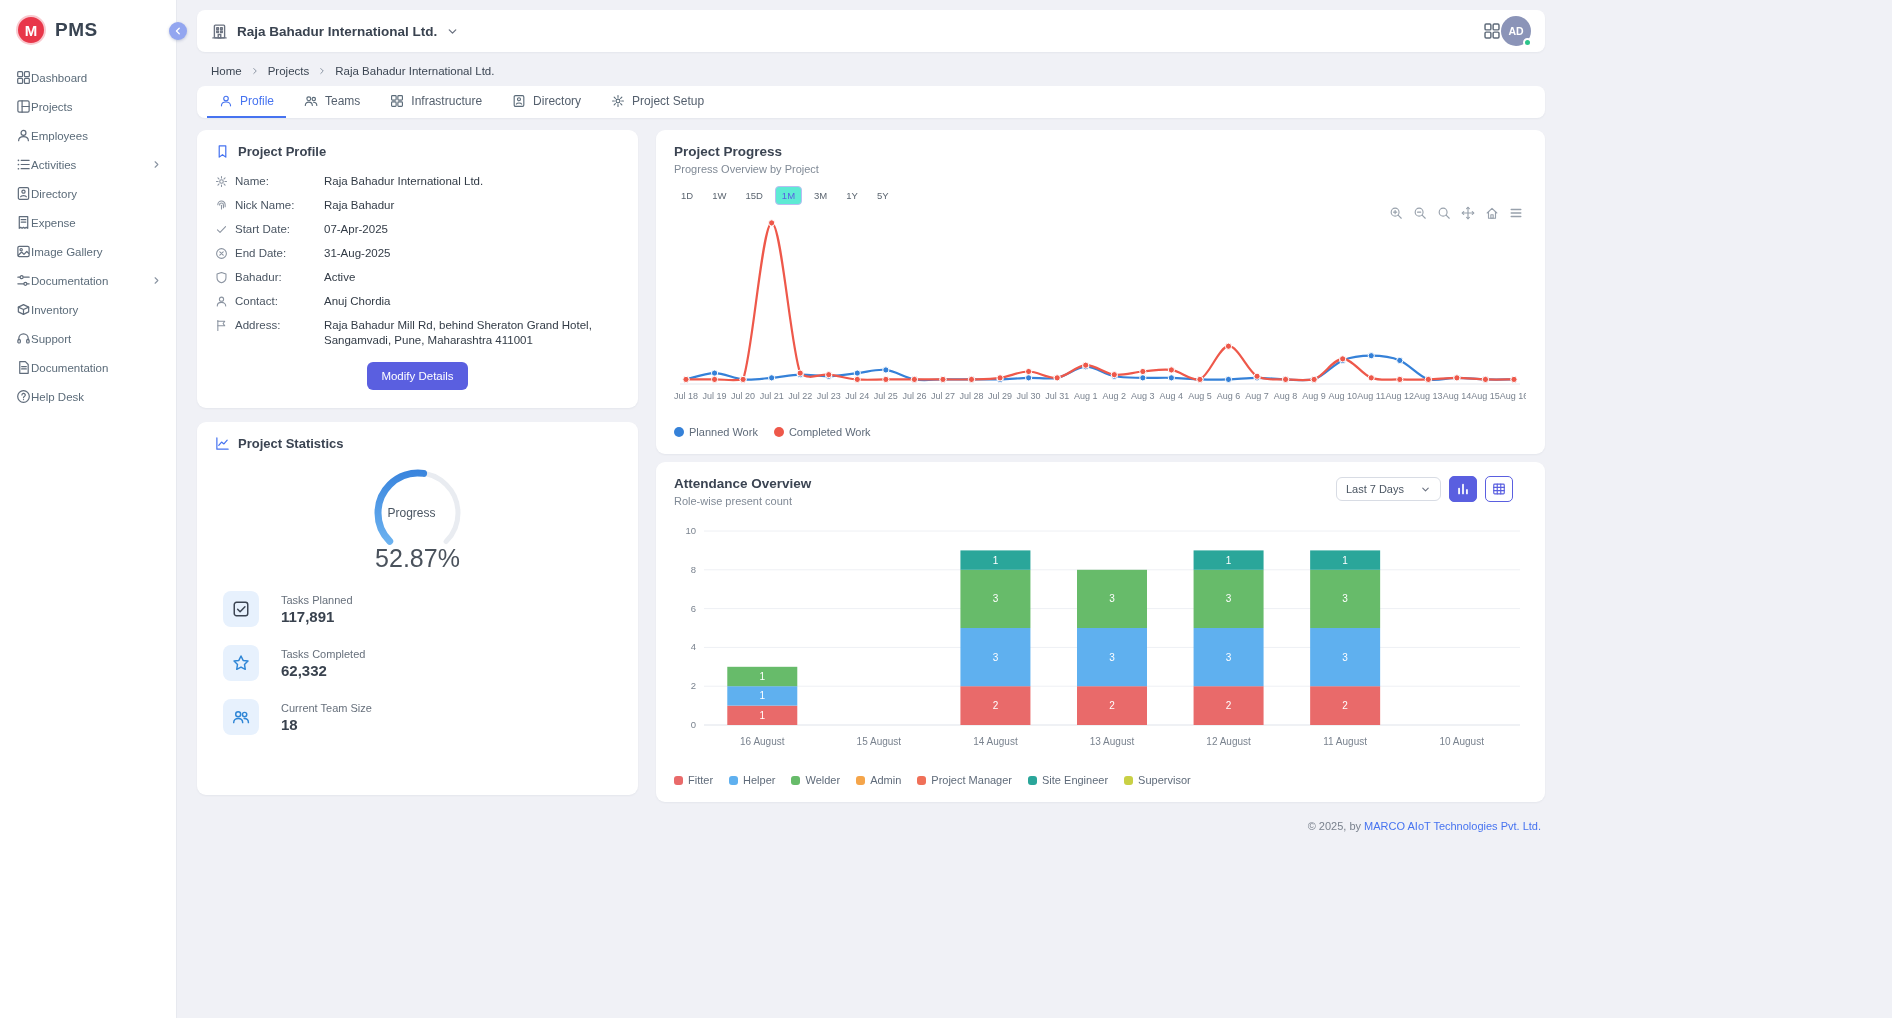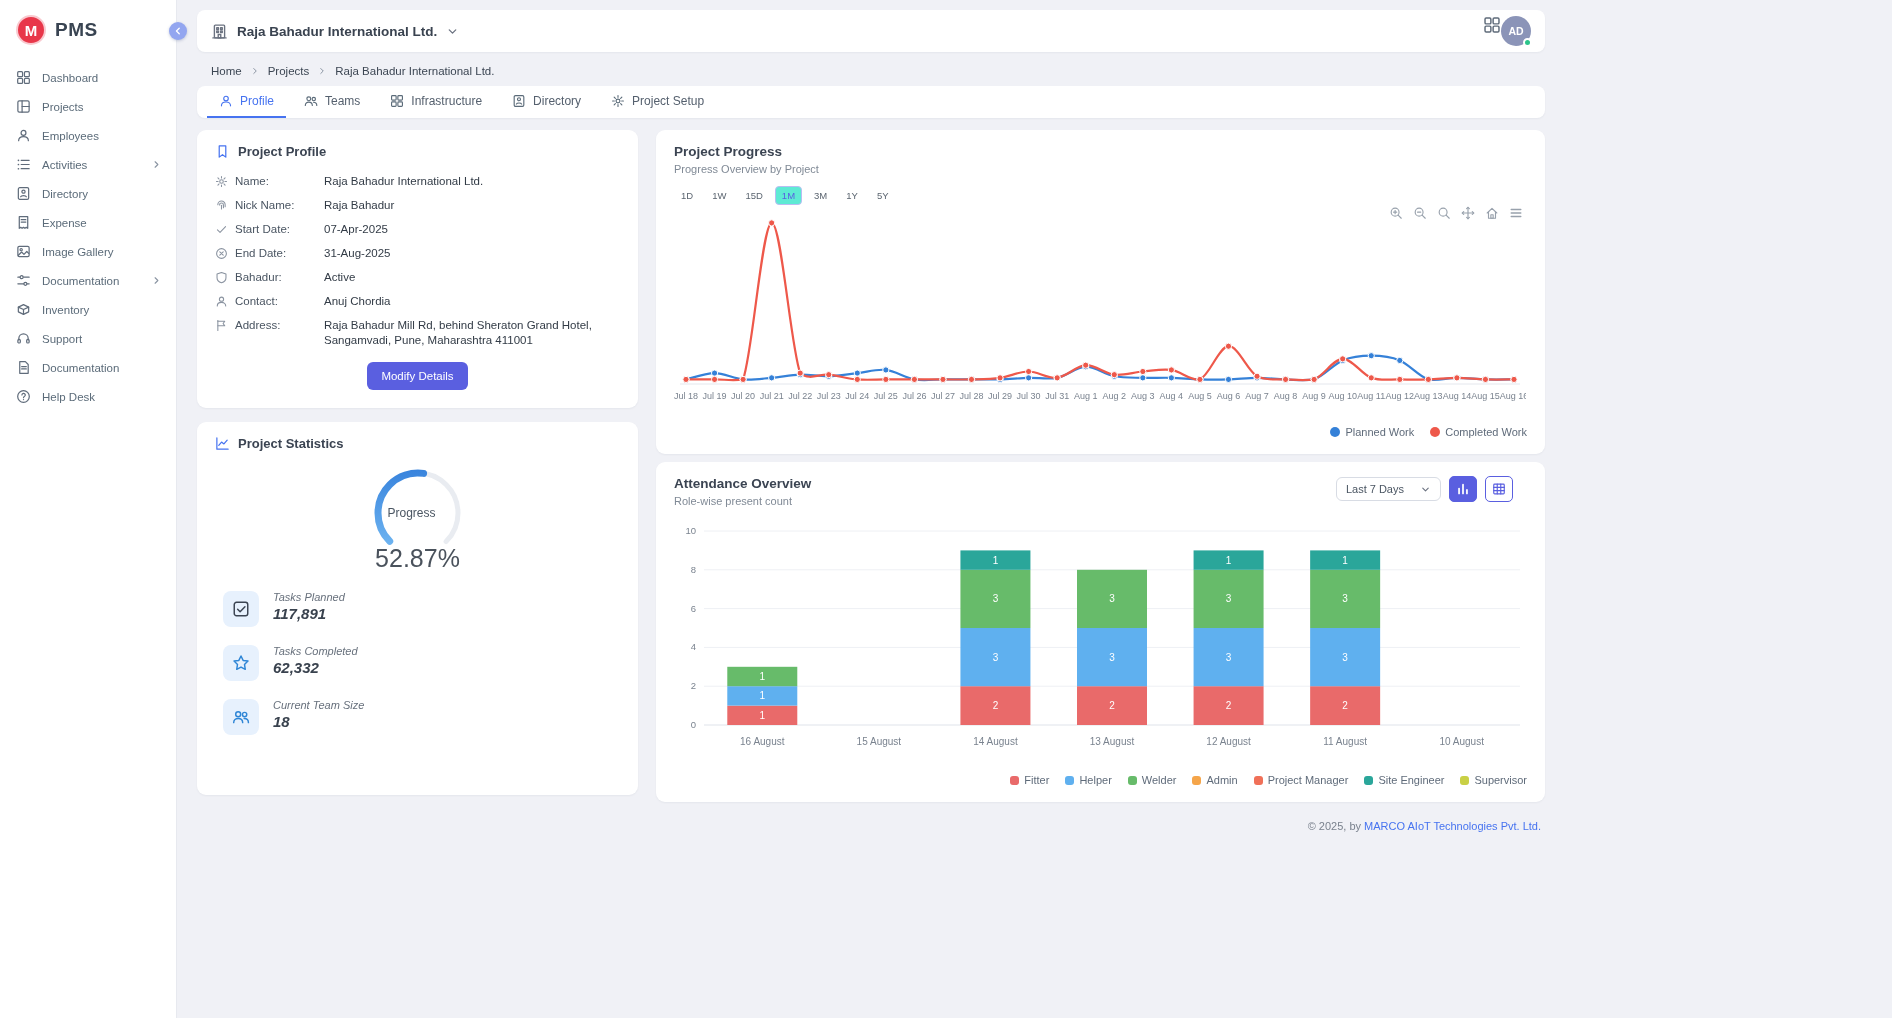--- a/index.html
+++ b/index.html
@@ -18,39 +18,39 @@
   svg text { font-family:"Liberation Sans", sans-serif; }
 
   
   .sidebar { position:absolute; left:0; top:0; bottom:0; width:177px; background:#fff;
     border-right:1px solid #e7e9ef; z-index:5; }
   .logo-row { display:flex; align-items:center; gap:9px; padding:15px 14px 18px 16px; cursor:pointer; }
   .logo-badge { width:30px; height:30px; border-radius:50%; background:#e8374a; color:#fff;
     font-weight:bold; font-size:15px; display:flex; align-items:center; justify-content:center;
     border:2px solid #f9c9cf; }
   .app-name { font-size:19px; font-weight:700; color:#394452; letter-spacing:.5px; }
-  .nav-item { display:flex; align-items:center; gap:11px; padding:7px 14px 7px 16px;
+  .nav-item { display:flex; align-items:center; padding:7px 14px 7px 16px;
     font-size:11.5px; color:#5b6b79; cursor:pointer; }
   .nav-item .ic { width:15px; height:15px; color:#606c7b; }
   .nav-item .chev { width:11px; height:11px; color:#8a94a2; margin-left:auto; }
   .nav-label { flex:1; }
   .collapse-btn { position:absolute; left:169px; top:22px; width:18px; height:18px; border-radius:50%;
     background:#93a6f0; color:#fff; border:none; display:flex; align-items:center; justify-content:center;
     z-index:10; cursor:pointer; box-shadow:0 1px 3px rgba(40,60,120,.25); }
   .collapse-btn .ic { width:10px; height:10px; color:#fff; }
 
   
   .main { position:absolute; left:197px; top:0; width:1348px; }
   .card { background:#fff; border-radius:9px; box-shadow:0 1px 2px rgba(20,30,60,.05); }
 
   .topbar { margin-top:10px; height:42px; display:flex; align-items:center; justify-content:space-between;
     padding:0 14px; border-radius:8px; }
   .topbar-left { display:flex; align-items:center; gap:9px; cursor:pointer; }
   .company-name { font-size:13.5px; font-weight:600; color:#3a4350; }
-  .topbar-right { display:flex; }
+  .topbar-right { display:flex; align-items:center; }
   .iconbtn { background:none; border:none; cursor:pointer; color:#5f6b7a; display:flex; }
   .avatar { width:30px; height:30px; border-radius:50%; background:#8b94b8; color:#fff; font-size:10.5px;
     font-weight:700; display:flex; align-items:center; justify-content:center; position:relative; cursor:pointer; }
   .status-dot { position:absolute; right:-1px; bottom:-1px; width:9px; height:9px; border-radius:50%;
     background:#2bc48a; border:2px solid #fff; }
 
   .breadcrumb { display:flex; align-items:center; gap:8px; margin:13px 0 9px 14px; font-size:11.5px; color:#3c4653; }
   .crumb { cursor:pointer; }
   .crumb.current { cursor:default; }
   .breadcrumb .sep { color:#8a94a2; }
@@ -75,41 +75,41 @@
   .f-value { color:#323b46; line-height:15px; }
   .modify-btn { display:block; margin:14px auto 2px; background:#5a5fe0; color:#fff; border:none;
     border-radius:6px; font-size:11.5px; padding:8px 14px; font-weight:500; cursor:pointer;
     font-family:"Liberation Sans",sans-serif; }
 
   
   .stats-card { padding-bottom:60px; }
   .gauge-wrap { position:relative; width:100px; margin:12px auto 0; text-align:center; }
   .gauge-label { position:absolute; top:43px; left:0; right:12px; font-size:12px; color:#4a5562; }
   .gauge-value { text-align:center; font-size:25px; color:#4a525c; margin-top:-22px; }
-  .stat-item { display:flex; align-items:flex-start; gap:14px; margin-top:18px; padding-left:8px;font-style:italic; }
+  .stat-item { display:flex; align-items:center; gap:22px; margin-top:18px; padding-left:8px; }
   .stat-ic { width:36px; height:36px; border-radius:8px; background:#e7f1fd; display:flex;
     align-items:center; justify-content:center; }
   .stat-ic svg { width:18px; height:18px; }
   .si0{color:#3b4452}.si1{color:#2f86d6}.si2{color:#2f86d6}
   .stat-txt { display:flex; flex-direction:column; }
   .stat-label { font-size:11px; color:#67707c; }
   .stat-value { font-size:15px; font-weight:700; color:#39424e; margin-top:2px; }
 
   
   .progress-card { position:relative; }
   .pp-title { font-size:13.5px; font-weight:700; color:#3b4452; }
   .pp-sub { font-size:11px; color:#808a96; margin-top:4px; }
   .ranges { display:flex; gap:5px; margin-top:11px; }
   .range-pill { font-size:9.5px; color:#5b6570; padding:3px 6px; border:1px solid transparent;
     border-radius:4px; cursor:pointer; background:none; font-family:"Liberation Sans",sans-serif; }
   .range-pill.active { color:#5a5fe0; border-color:#b9bdf2; background:#5eead4; }
   .chart-toolbar { position:absolute; right:22px; top:76px; display:flex; gap:10px; color:#98a1ac; }
   .chart-toolbar .ic { width:14px; height:14px; cursor:pointer; }
   #line-chart { margin-top:4px; }
-  .legend { display:flex; justify-content:flex-end; align-items:center; gap:16px; margin-top:2px;
+  .legend { display:flex; justify-content:flex-start; align-items:center; gap:16px; margin-top:2px;
     font-size:11px; color:#5f6b7a; flex-wrap:wrap; }
   .legend-item { display:flex; align-items:center; gap:5px; cursor:pointer; }
   .legend-dot { width:10px; height:10px; border-radius:50%; }
   .legend-sq { width:9px; height:9px; border-radius:3px; }
 
   
   .attendance-card { position:relative; }
   .att-controls { position:absolute; right:32px; top:14px; display:flex; align-items:center; gap:8px; }
   .select { display:flex; align-items:center; gap:16px; border:1px solid #d8dce4; border-radius:6px;
     padding:5px 9px; font-size:11px; color:#4a5562; cursor:pointer; background:#fff; }

